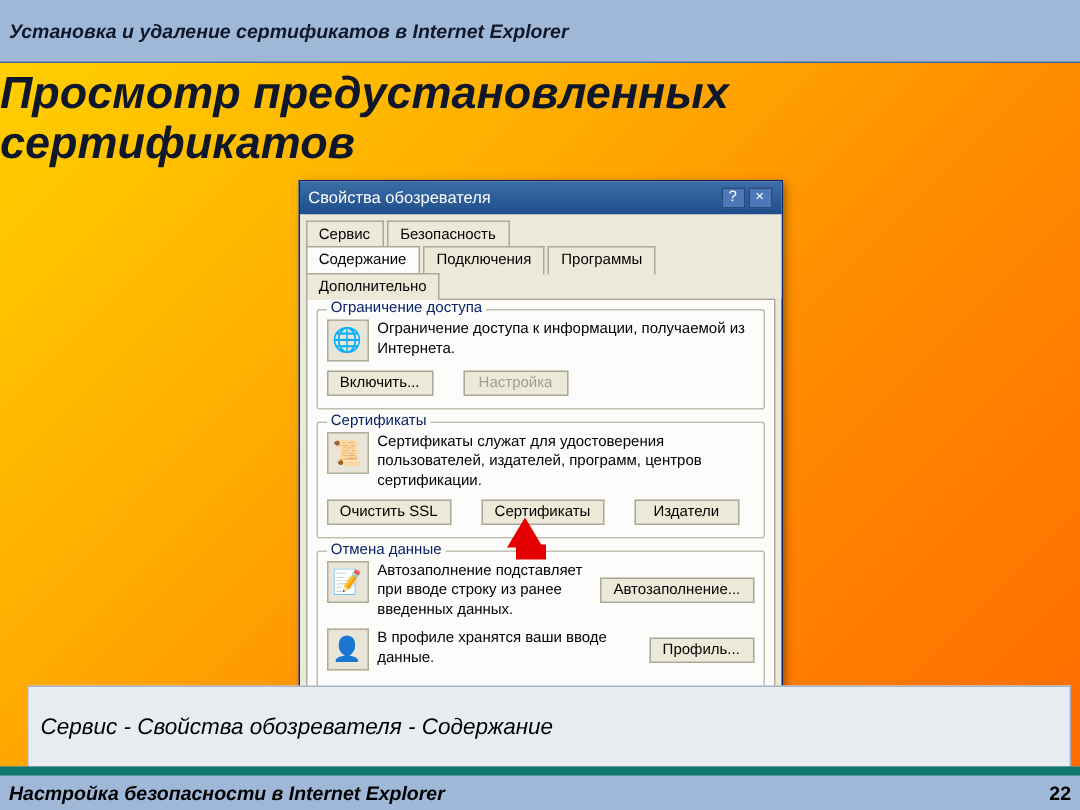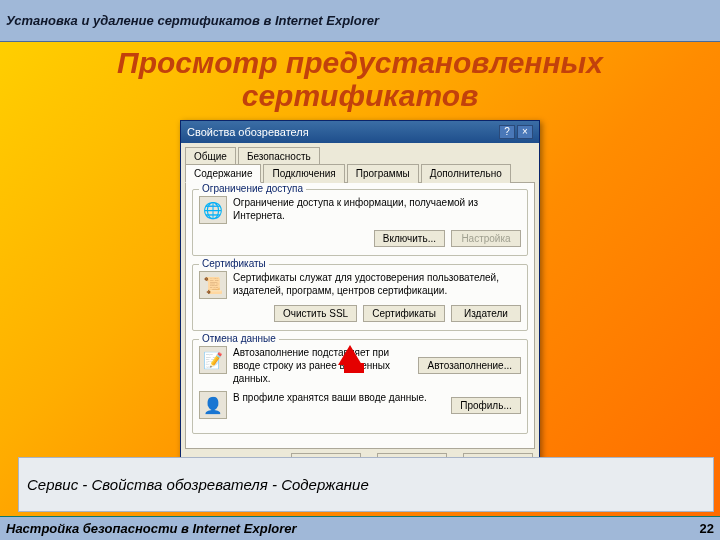--- a/index.html
+++ b/index.html
@@ -1,60 +1,60 @@
 <!DOCTYPE html>
 <html><head>
 <meta charset="utf-8">
 <style>
 *{box-sizing:border-box;margin:0;padding:0;font-family:Verdana,Arial,sans-serif}
 body{width:720px;height:540px;background:linear-gradient(135deg,#ffd200 0%,#ffae00 35%,#ff8c00 60%,#ff6a00 100%);position:relative;overflow:hidden}
 .topbar{background:#a0b8d8;border-bottom:1px solid #4a6a9a;padding:13px 6px;font-style:italic;font-weight:bold;font-size:13px;color:#0f172a}
-.slide-title{text-align:center;font-weight:bold;font-style:italic;font-size:30px;color:#c2410c;padding:4px 0 8px;line-height:1.1}
-.win{width:360px;margin:0 auto;background:#ece9d8;border:1px solid #0a246a;box-shadow:2px 2px 6px rgba(0,0,0,.4)}
+.slide-title{font-weight:bold;font-style:italic;font-size:30px;color:#0f172a;padding:4px 0 8px;line-height:1.1}
+.win{width:323px;margin:0 auto;background:#ece9d8;border:1px solid #0a246a;box-shadow:2px 2px 6px rgba(0,0,0,.4)}
 .titlebar{background:linear-gradient(#3b6ea5,#1e4e8c);color:#fff;font-size:11px;padding:4px 6px;display:flex;align-items:center;justify-content:space-between}
 .titlebar .controls{display:flex;gap:2px}
 .titlebar .controls span{width:16px;height:14px;background:#4a78b8;border:1px solid #2a4a7a;font-size:10px;line-height:12px;text-align:center;color:#fff}
 .tabs{display:flex;flex-wrap:wrap;background:#ece9d8;padding:4px 4px 0;font-size:10px}
 .tab{background:#ece9d8;border:1px solid #aca899;border-bottom:none;padding:3px 8px;margin-right:2px;margin-bottom:-1px;position:relative}
 .tab.active{background:#fcfcfa;border-bottom:1px solid #fcfcfa}
 .tab-body{background:#fcfcfa;border:1px solid #aca899;margin:0 4px 0;padding:6px;font-size:10px}
 .group{border:1px solid #c0c0b0;border-radius:2px;margin-bottom:8px;padding:6px 6px 8px;position:relative}
 .group-title{position:absolute;top:-7px;left:6px;background:#fcfcfa;padding:0 3px;color:#0a246a;font-size:10px}
 .row{display:flex;align-items:flex-start;gap:6px;margin-bottom:6px}
 .icon-box{width:28px;height:28px;background:#e8e4d8;border:1px solid #b0ac98;flex-shrink:0;display:flex;align-items:center;justify-content:center;font-size:16px}
 .desc{flex:1;color:#000;line-height:1.3}
-.btn-row{display:flex;justify-content:flex-end;gap:6px;flex-wrap:wrap}
+.btn-row{display:flex;gap:20px;flex-wrap:wrap}
 .btn{background:#ece9d8;border:1px solid #aca899;padding:2px 8px;font-size:10px;min-width:70px;text-align:center;cursor:default}
 .btn.disabled{color:#a0a090}
 .dialog-btns{display:flex;justify-content:flex-end;gap:16px;padding:4px 6px}
 .arrow{position:absolute;left:346px;top:345px;width:0;height:0;pointer-events:none}
 .arrow::before{content:"";position:absolute;width:20px;height:10px;background:#e40000;top:18px;left:-2px}
 .arrow::after{content:"";position:absolute;border-left:12px solid transparent;border-right:12px solid transparent;border-bottom:20px solid #e40000;top:0;left:-8px;transform:rotate(0)}
 .path-box{position:absolute;left:18px;bottom:28px;right:6px;background:#e8ecf0;border:1px solid #a8b4c8;padding:18px 8px;font-style:italic;font-size:15px;color:#000}
-.bottombar{position:absolute;left:0;bottom:0;right:0;background:#a0b8d8;border-top:1px solid #0f766e;padding:4px 6px;display:flex;justify-content:space-between;align-items:center}
+.bottombar{position:absolute;left:0;bottom:0;right:0;background:#a0b8d8;border-top:6px solid #0f766e;padding:4px 6px;display:flex;justify-content:space-between;align-items:center}
 .bottombar .lbl{font-style:italic;font-weight:bold;font-size:13px;color:#000}
 .bottombar .pg{font-weight:bold;font-size:13px;color:#000}
 </style>
 </head>
 <body>
 
 <div class="topbar">Установка и удаление сертификатов в Internet Explorer</div>
 <div class="slide-title">Просмотр предустановленных сертификатов</div>
 
 <div class="win">
   <div class="titlebar">
     <span>Свойства обозревателя</span>
     <div class="controls">
       <span>?</span>
       <span>×</span>
     </div>
   </div>
 
   <div class="tabs">
-    <div class="tab">Общие</div>
+    <div class="tab">Сервис</div>
     <div class="tab">Безопасность</div>
     <div style="flex-basis:100%;height:0"></div>
     <div class="tab active">Содержание</div>
     <div class="tab">Подключения</div>
     <div class="tab">Программы</div>
     <div class="tab">Дополнительно</div>
   </div>
 
   <div class="tab-body">
 

